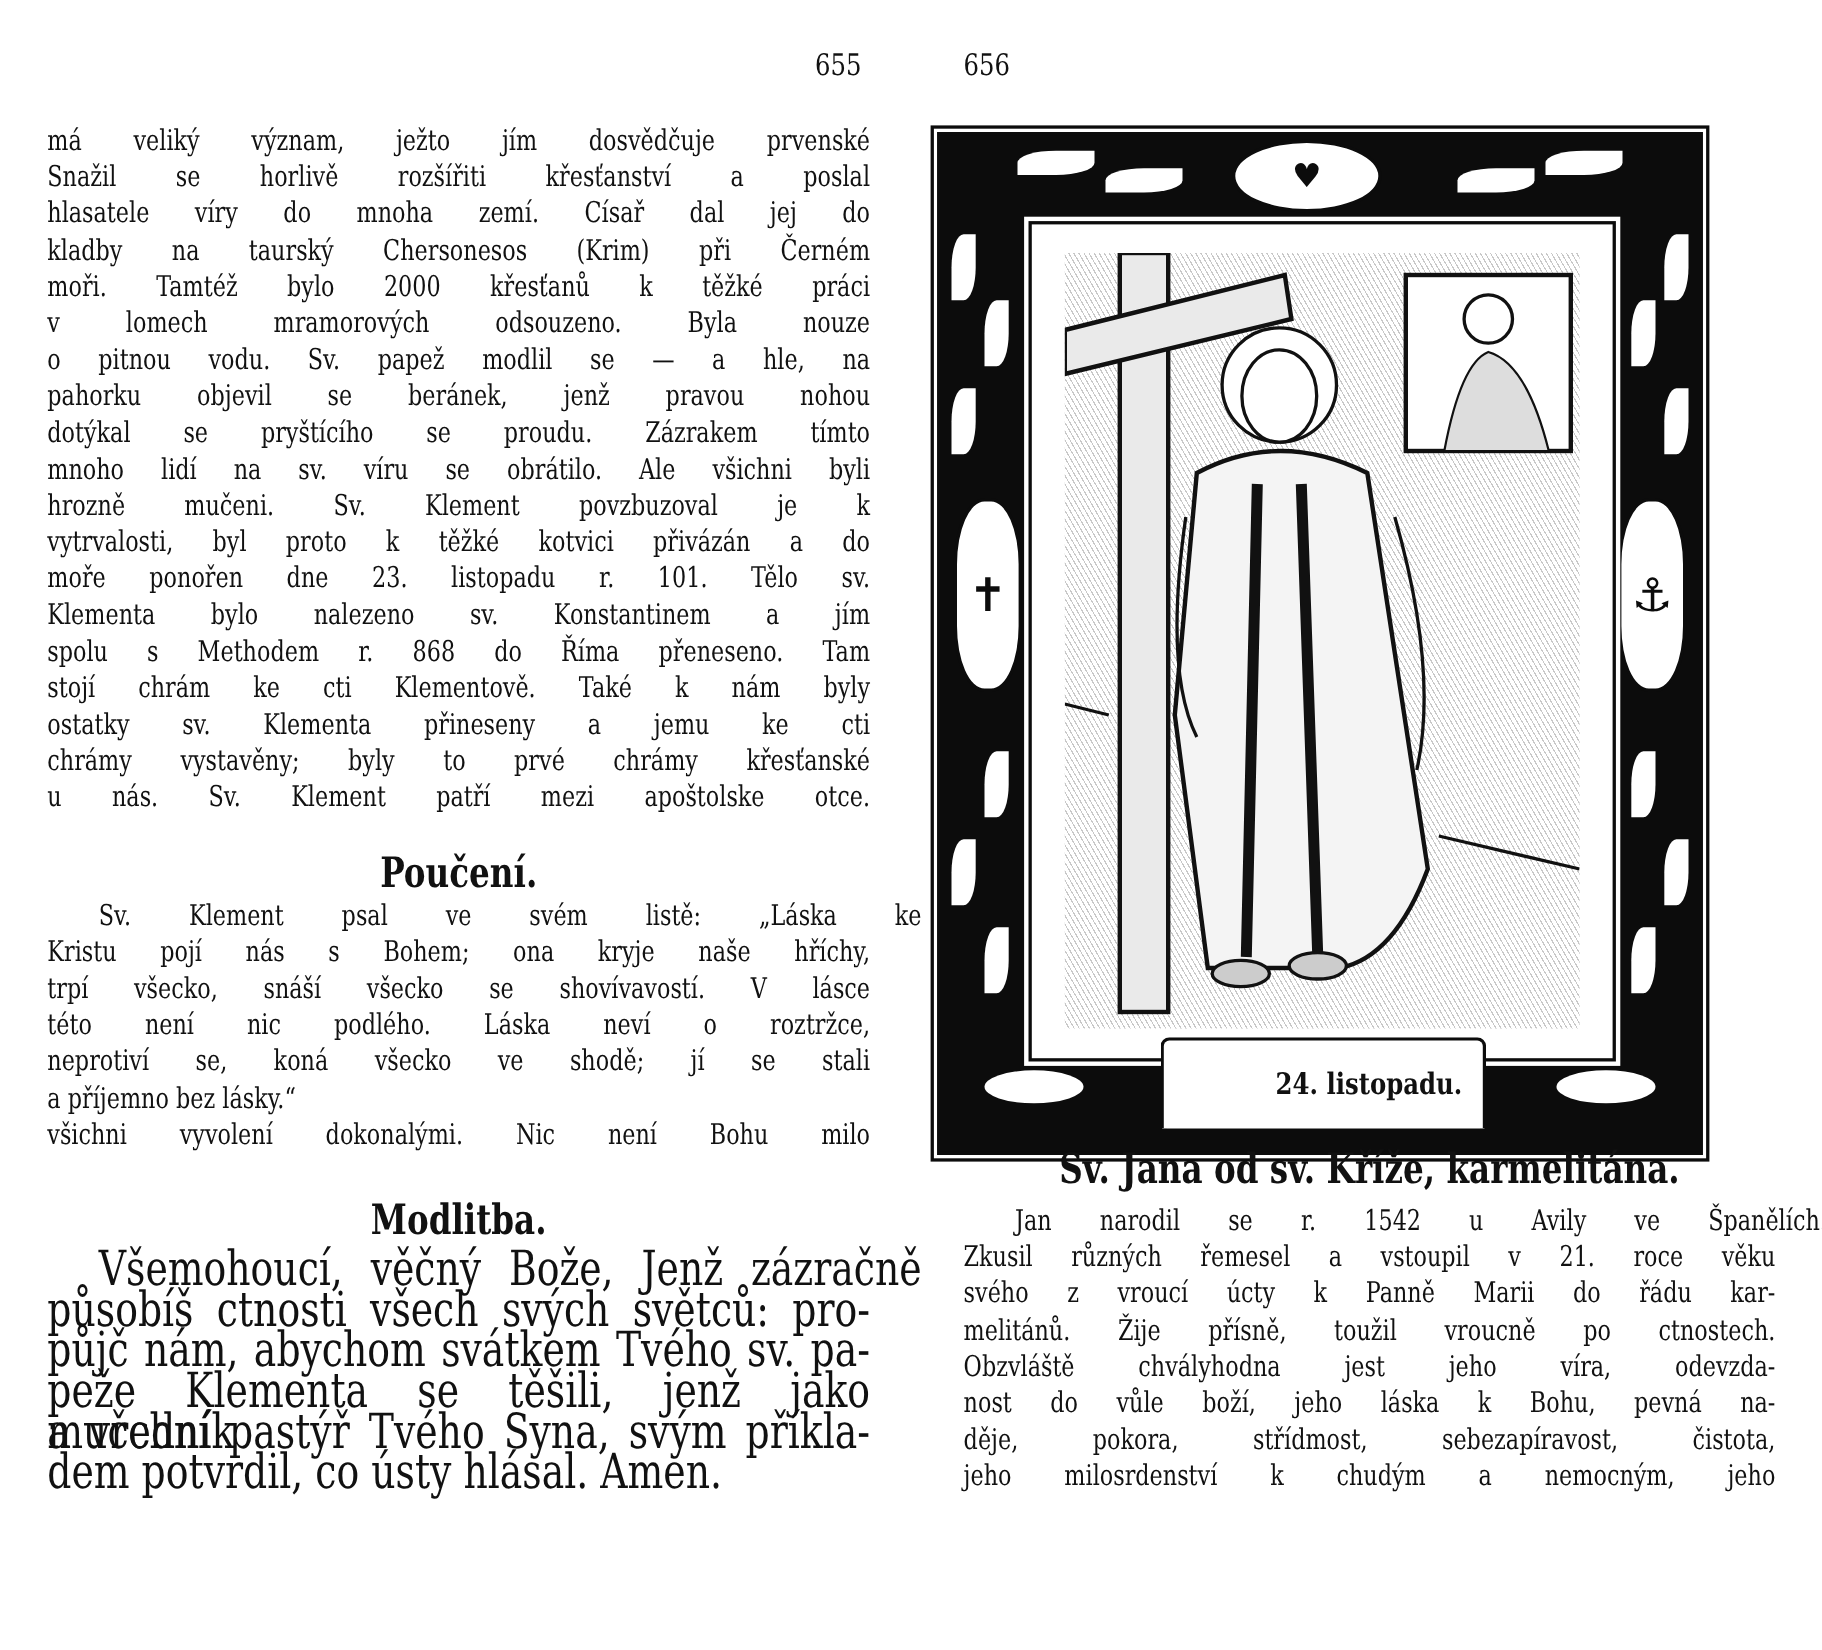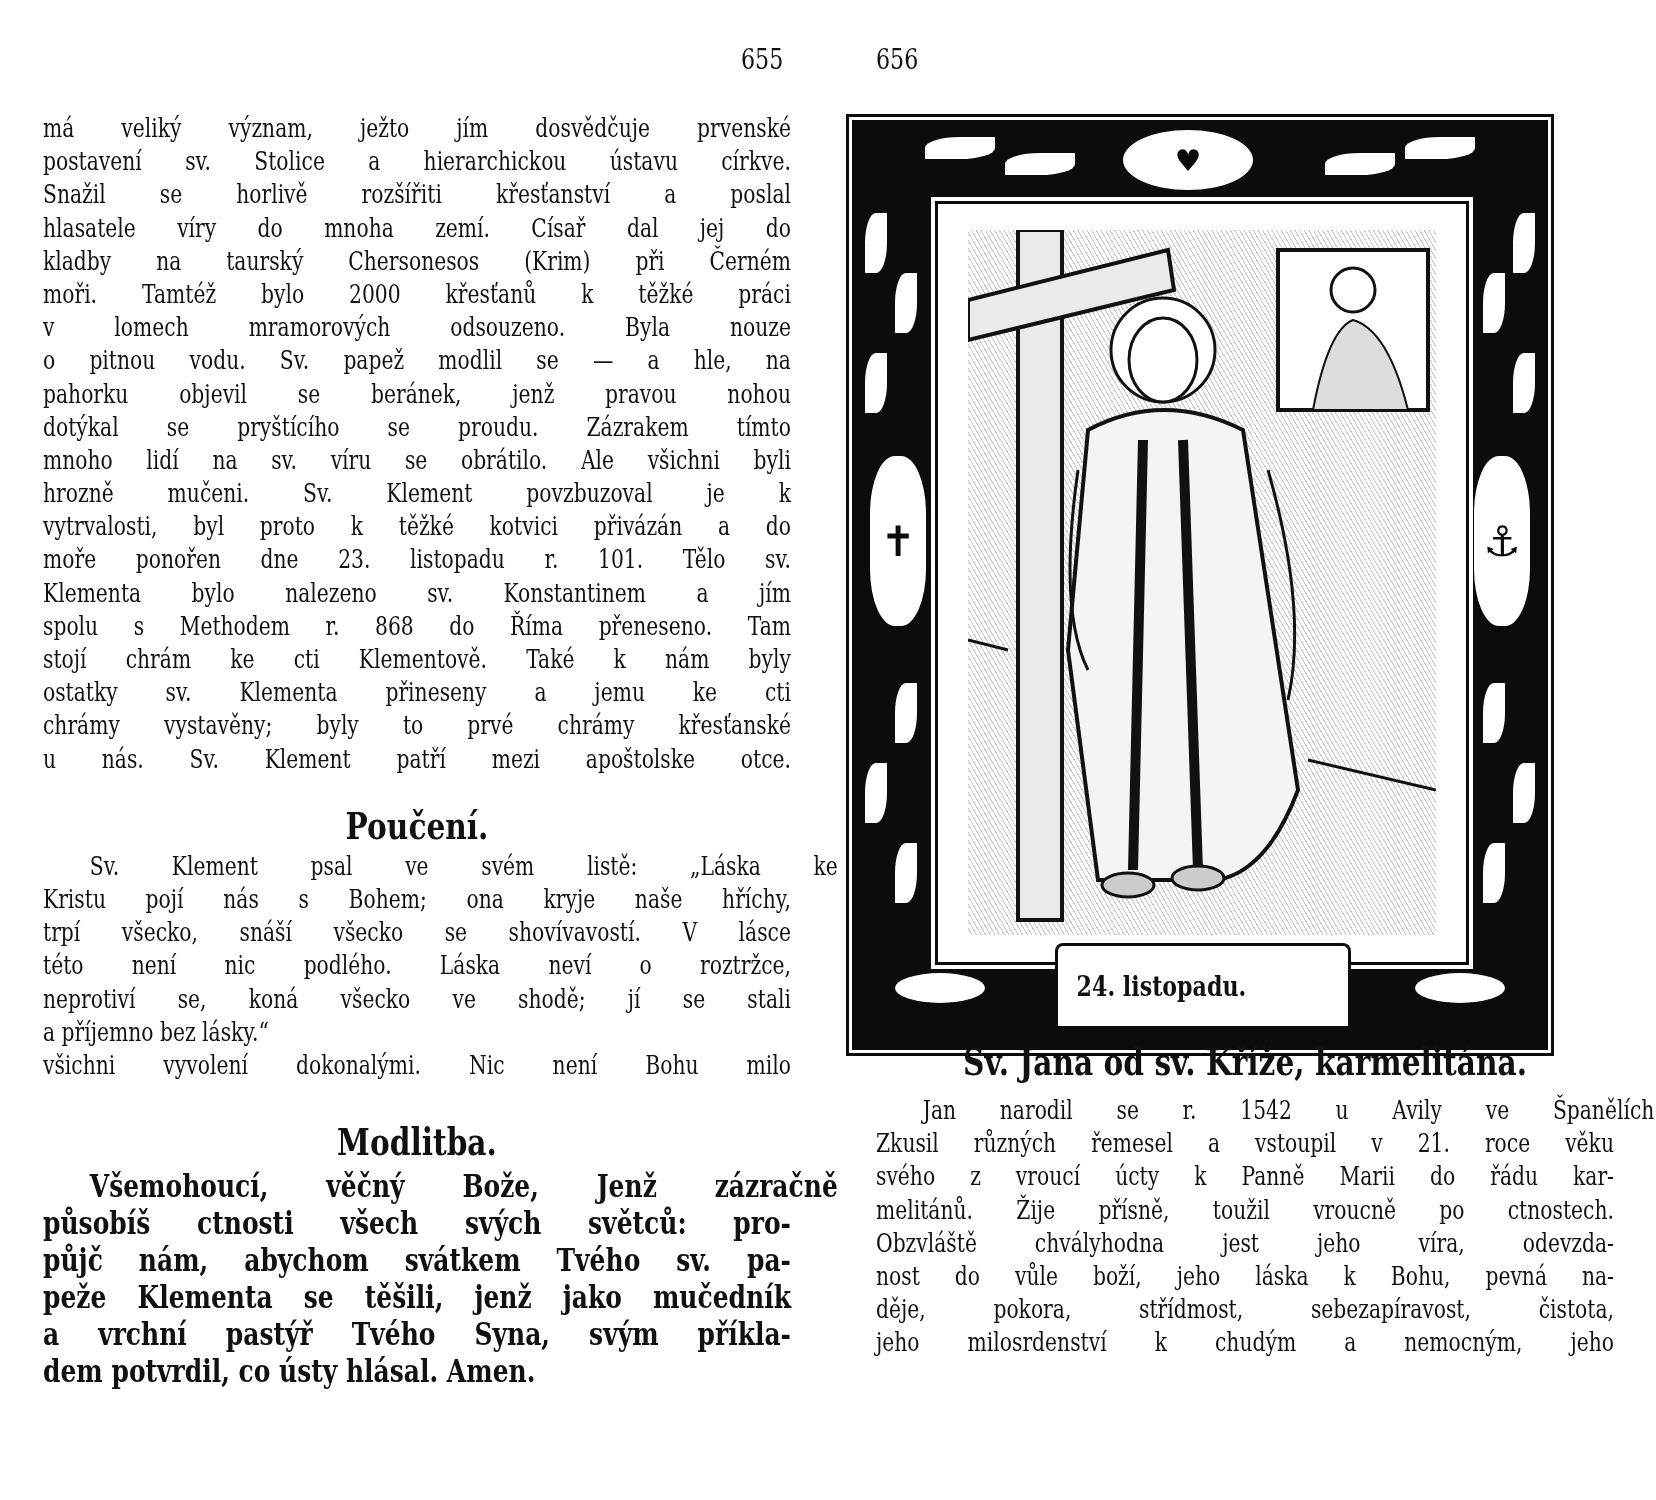--- a/index.html
+++ b/index.html
@@ -13,44 +13,43 @@
 
   .col { position: absolute; }
   #page-left .col { left: 43px; width: 748px; top: 112px; }
   .para { font-size: 26px; line-height: 33.2px; text-align: justify; text-align-last: justify; }
   .para-line { display: block; text-align: justify; text-align-last: justify; white-space: nowrap; height: 33.2px; transform-origin: left top; }
   .line-inner { display: inline-block; width: 100%; text-align: justify; text-align-last: justify; white-space: normal; transform: scaleX(0.78); transform-origin: left top; width: 128.2%; }
   .heading { font-weight: bold; text-align: center; font-size: 38px; line-height: 44px; transform: scaleX(0.78); }
   .last-line .line-inner { text-align-last: left; }
 
   .big .para-line { height: 37px; }
-  .big { font-size: 32px; line-height: 37px; font-weight: bold; }
+  .big { font-size: 44px; line-height: 37px; }
   #plate-outer { position: absolute; left: 24px; top: 120px; width: 690px; height: 924px; background: #0c0c0c; border: 3px solid #0c0c0c; box-shadow: 0 0 0 3px #fff, 0 0 0 6px #0c0c0c; }
   #plate-inner { position: absolute; left: 80px; top: 78px; width: 528px; height: 758px; background: #fff; border: 3px solid #0c0c0c; box-shadow: 0 0 0 4px #fff; }
   #plate-art { position: absolute; left: 30px; top: 26px; width: 468px; height: 705px; background:
       repeating-linear-gradient(60deg, #ffffff 0 3px, #c8c8c8 3px 4px); }
-  #caption-box { position: absolute; left: 200px; top: 820px; width: 290px; height: 80px; background: #fff; border: 3px solid #0c0c0c; border-bottom: none; border-radius: 8px 8px 0 0; display: flex; align-items: center; justify-content: flex-start; }
+  #caption-box { position: absolute; left: 200px; top: 820px; width: 290px; height: 80px; background: #fff; border: 3px solid #0c0c0c; border-bottom: none; border-radius: 8px 8px 0 0; display: flex; align-items: center; justify-content: flex-end; }
   #caption-text { font-weight: bold; font-size: 27px; transform: scaleX(0.82); }
   .leaf { position: absolute; background: #fff; border-radius: 50% 0; }
   #right-heading { position: absolute; left: 48px; top: 1040px; width: 738px; }
   #right-body { position: absolute; left: 48px; top: 1094px; width: 738px; }
   .medallion { position: absolute; width: 56px; height: 170px; background: #fff; border-radius: 28px / 60px; border: 3px solid #0c0c0c; }
   .medallion-glyph { position: absolute; left: 0; right: 0; top: 50%; transform: translateY(-50%); text-align: center; font-size: 42px; font-family: "DejaVu Sans", sans-serif; color: #0c0c0c; }
   .top-oval { position: absolute; left: 280px; top: 6px; width: 130px; height: 60px; border-radius: 50%; background: #fff; border: 3px solid #0c0c0c; display:flex; align-items:center; justify-content:center; font-family: "DejaVu Sans", sans-serif; font-size: 30px; }
 </style>
 </head>
 <body>
 
 <div class="page" id="page-left">
   <div class="page-number">655</div>
 
   <div class="col">
     <div class="para" id="left-body">
         <span class="para-line"><span class="line-inner">má veliký význam, ježto jím dosvědčuje prvenské</span></span>
-        <span class="para-line"><span class="line-inner">postavení sv. Stolice a hierarchickou ústavu církve.</span></span>
         <span class="para-line"><span class="line-inner">Snažil se horlivě rozšířiti křesťanství a poslal</span></span>
         <span class="para-line"><span class="line-inner">hlasatele víry do mnoha zemí. Císař dal jej do</span></span>
         <span class="para-line"><span class="line-inner">kladby na taurský Chersonesos (Krim) při Černém</span></span>
         <span class="para-line"><span class="line-inner">moři. Tamtéž bylo 2000 křesťanů k těžké práci</span></span>
         <span class="para-line"><span class="line-inner">v lomech mramorových odsouzeno. Byla nouze</span></span>
         <span class="para-line"><span class="line-inner">o pitnou vodu. Sv. papež modlil se — a hle, na</span></span>
         <span class="para-line"><span class="line-inner">pahorku objevil se beránek, jenž pravou nohou</span></span>
         <span class="para-line"><span class="line-inner">dotýkal se pryštícího se proudu. Zázrakem tímto</span></span>
         <span class="para-line"><span class="line-inner">mnoho lidí na sv. víru se obrátilo. Ale všichni byli</span></span>
         <span class="para-line"><span class="line-inner">hrozně mučeni. Sv. Klement povzbuzoval je k</span></span>

